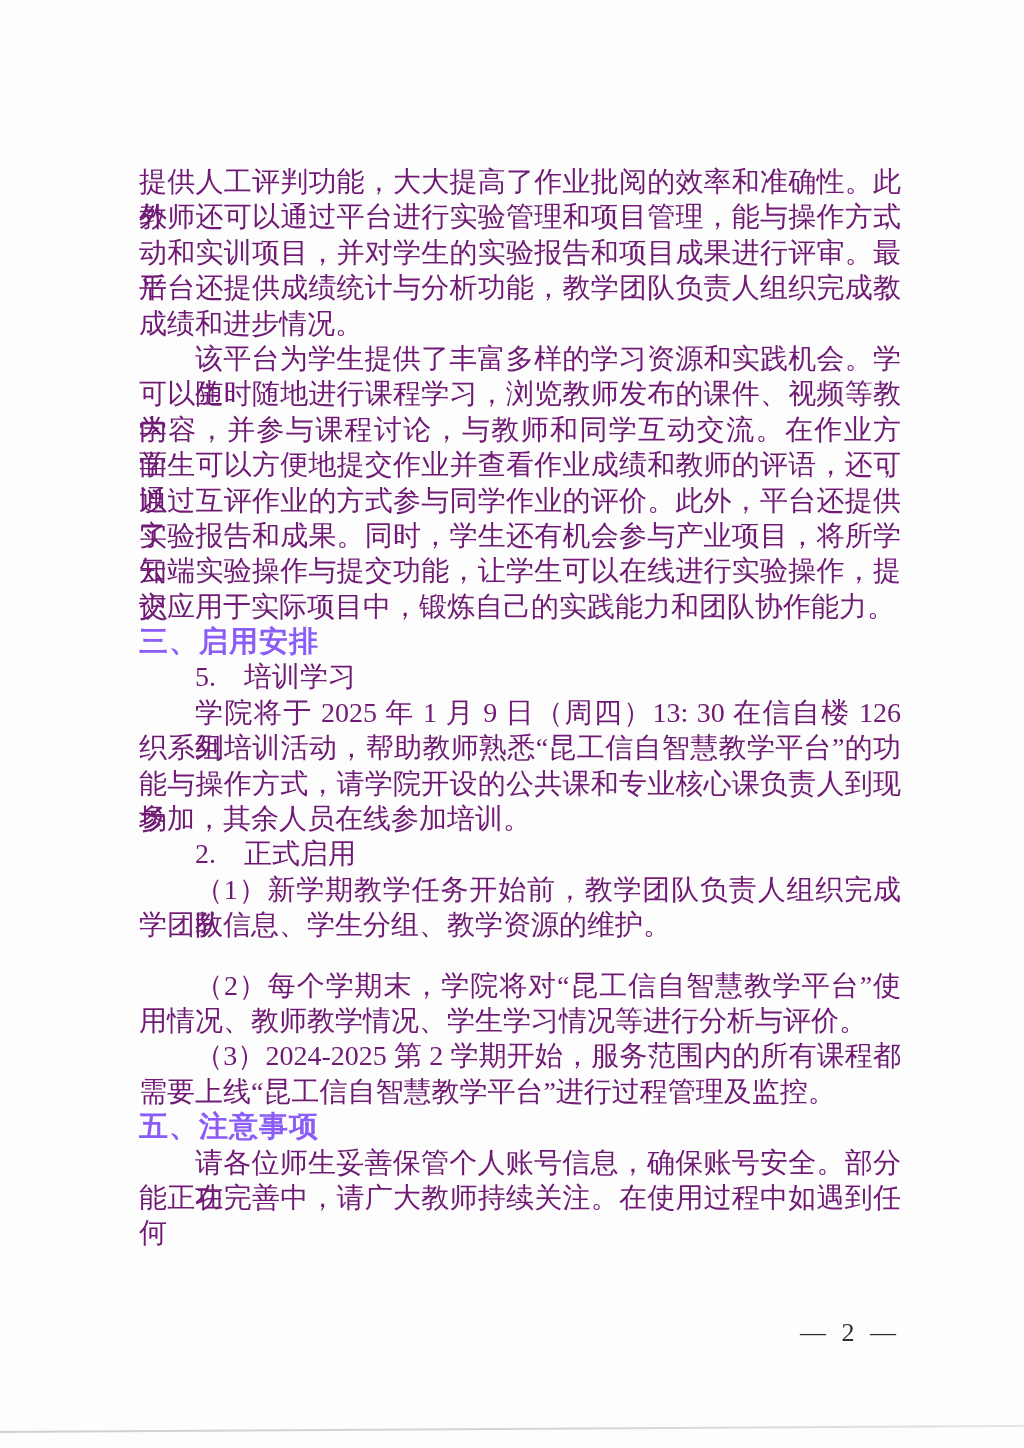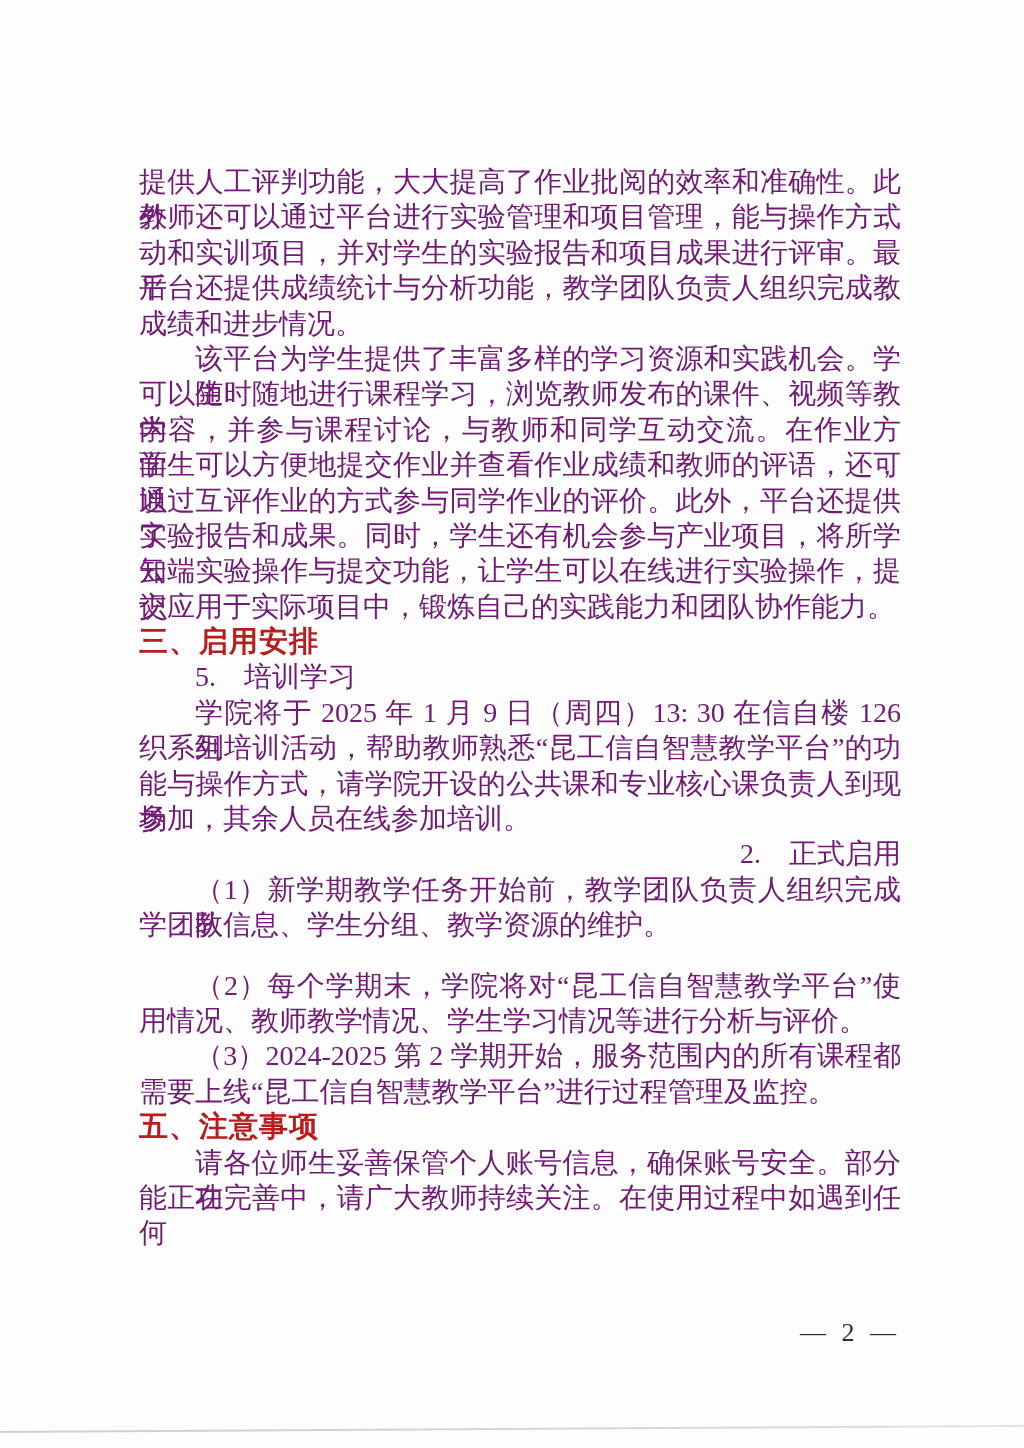--- a/index.html
+++ b/index.html
@@ -30,21 +30,21 @@
     overflow: visible;
   }
   .line.just {
     white-space: normal;
     text-align: justify;
     text-align-last: justify;
     text-justify: inter-ideograph;
   }
   .line.heading {
     font-weight: 700;
-    color: #b91c1c;
+    color: #8b5cf6;
     font-size: 29px;
     letter-spacing: 1px;
   }
   .footer-page-number {
     position: absolute;
     left: 781px;
     top: 1318px;
     width: 134px;
     text-align: center;
     font-size: 26px;
@@ -80,21 +80,21 @@
       <div class="line just">通过互评作业的方式参与同学作业的评价。此外，平台还提供了</div>
       <div class="line just">实验报告和成果。同时，学生还有机会参与产业项目，将所学知</div>
       <div class="line just">云端实验操作与提交功能，让学生可以在线进行实验操作，提交</div>
       <div class="line">识应用于实际项目中，锻炼自己的实践能力和团队协作能力。</div>
       <div class="line heading">三、启用安排</div>
       <div class="line" style="padding-left: 2em;">5.　培训学习</div>
       <div class="line just" style="padding-left: 2em;">学院将于 2025 年 1 月 9 日（周四）13: 30 在信自楼 126 组</div>
       <div class="line just">织系列培训活动，帮助教师熟悉“昆工信自智慧教学平台”的功</div>
       <div class="line just">能与操作方式，请学院开设的公共课和专业核心课负责人到现场</div>
       <div class="line">参加，其余人员在线参加培训。</div>
-      <div class="line" style="padding-left: 2em; text-align: right;">2.　正式启用</div>
+      <div class="line" style="padding-left: 2em;">2.　正式启用</div>
       <div class="line just" style="padding-left: 2em;">（1）新学期教学任务开始前，教学团队负责人组织完成教</div>
       <div class="line">学团队信息、学生分组、教学资源的维护。</div>
       <div class="line just" style="padding-left: 2em; margin-top: 25px;">（2）每个学期末，学院将对“昆工信自智慧教学平台”使</div>
       <div class="line">用情况、教师教学情况、学生学习情况等进行分析与评价。</div>
       <div class="line just" style="padding-left: 2em;">（3）2024-2025 第 2 学期开始，服务范围内的所有课程都</div>
       <div class="line">需要上线“昆工信自智慧教学平台”进行过程管理及监控。</div>
       <div class="line heading">五、注意事项</div>
       <div class="line just" style="padding-left: 2em;">请各位师生妥善保管个人账号信息，确保账号安全。部分功</div>
       <div class="line just">能正在完善中，请广大教师持续关注。在使用过程中如遇到任何</div>
     </div>

